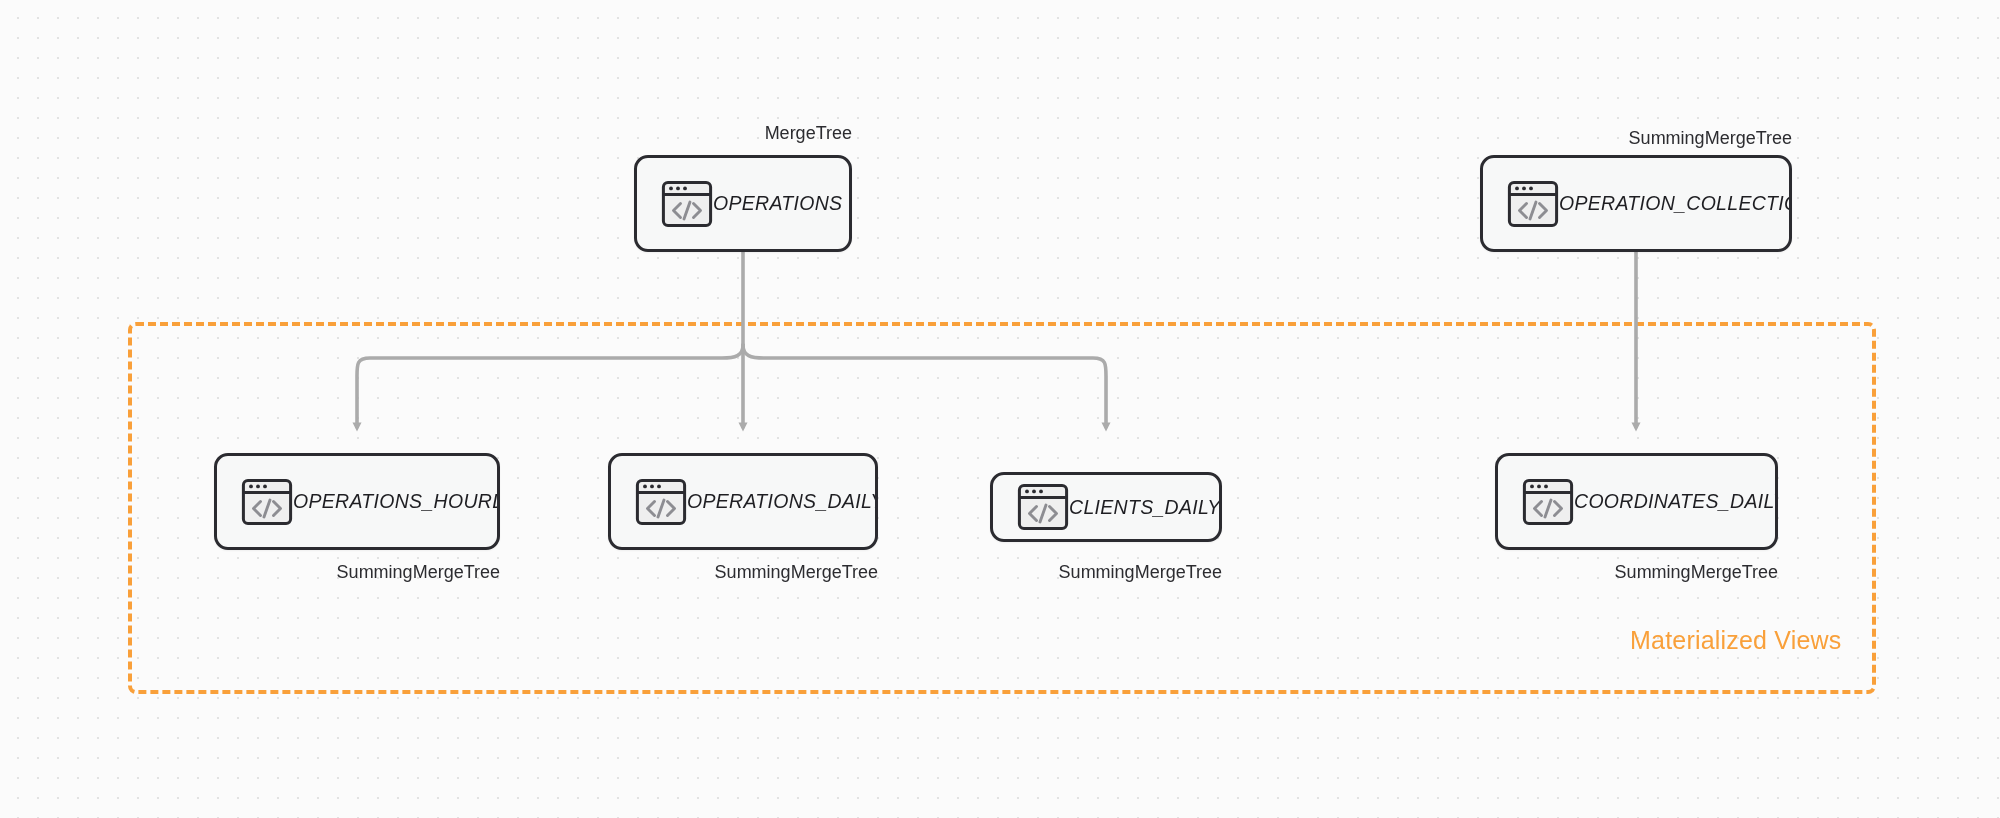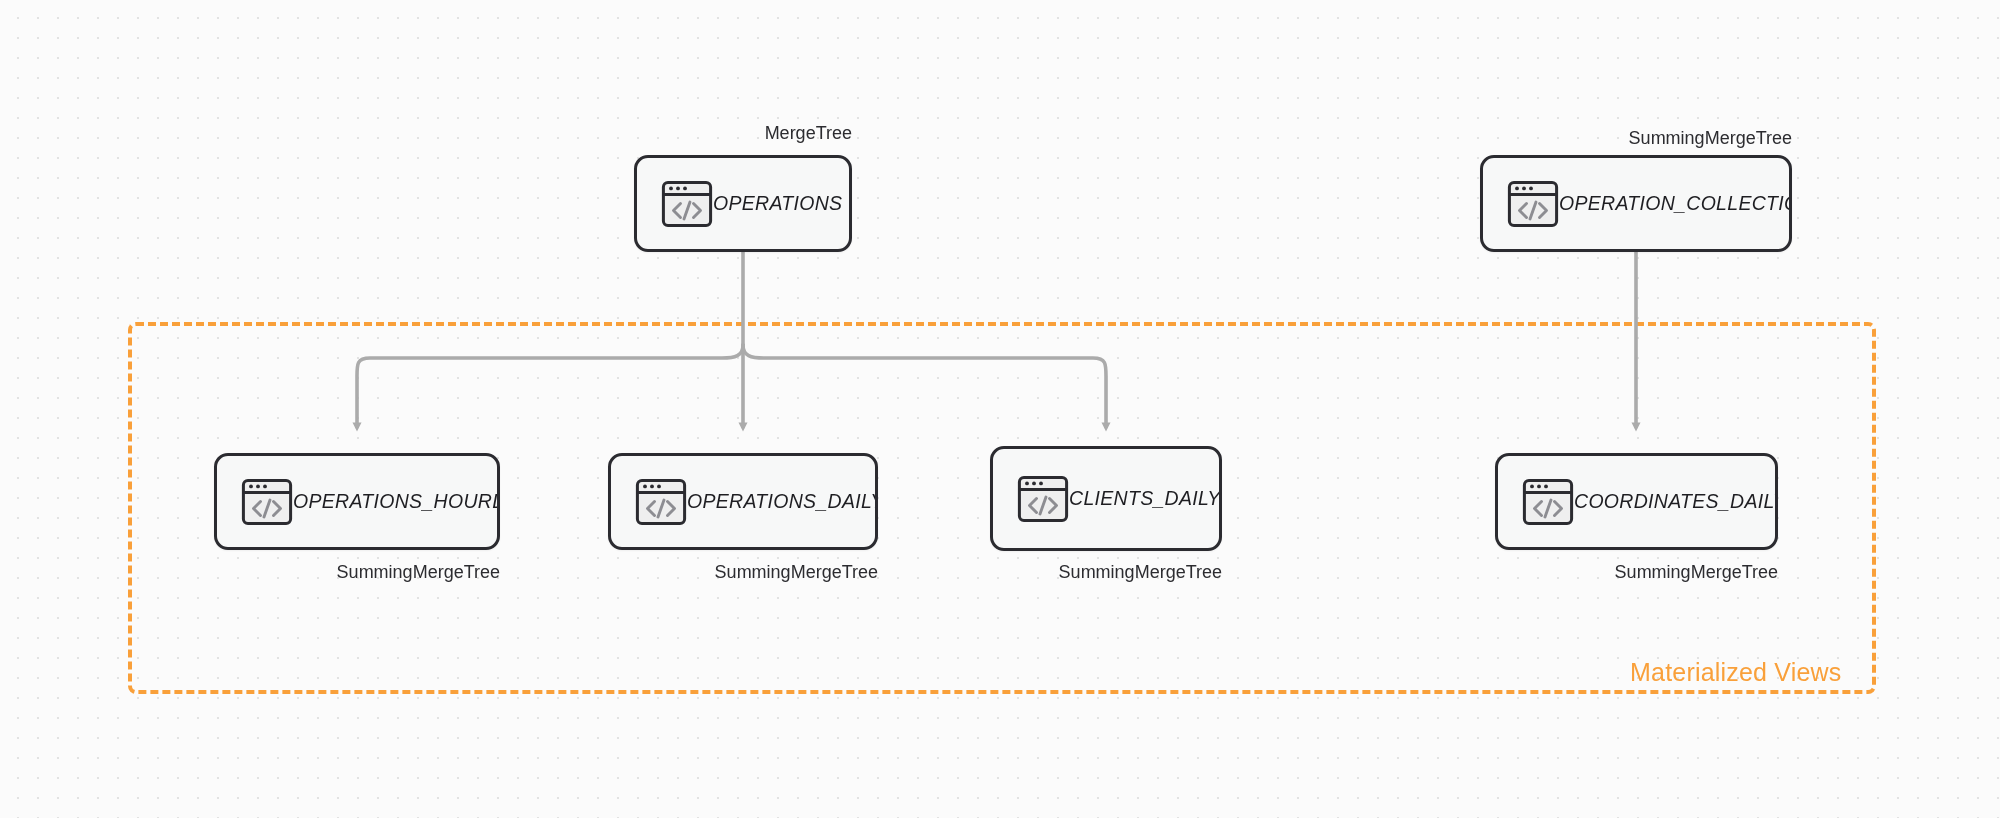--- a/index.html
+++ b/index.html
@@ -31,21 +31,20 @@
     border-radius: 8px;
     box-sizing: border-box;
     background: transparent;
   }
   .mv-label {
     position: absolute;
     color: #f9a03a;
     font-size: 25px;
     letter-spacing: 0.2px;
     white-space: nowrap;
-    margin-top: 32px;
   }
   .node {
     position: absolute;
     box-sizing: border-box;
     border: 3.5px solid #2b2b30;
     border-radius: 14px;
     background: #f7f8f8;
     display: flex;
     align-items: center;
     box-shadow: 0 1px 2px rgba(0,0,0,0.05);
@@ -160,21 +159,21 @@
       <circle cx="24" cy="8.4" r="1.9" fill="#2b2b30"></circle>
       <path d="M19.5,23.5 L12.5,30.5 L19.5,37.5" fill="none" stroke="#8d8d92" stroke-width="2.9" stroke-linecap="round" stroke-linejoin="round"></path>
       <path d="M32.5,23.5 L39.5,30.5 L32.5,37.5" fill="none" stroke="#8d8d92" stroke-width="2.9" stroke-linecap="round" stroke-linejoin="round"></path>
       <path d="M29,22 L23,39" fill="none" stroke="#8d8d92" stroke-width="2.9" stroke-linecap="round"></path>
     </svg>
     <span class="node-label">OPERATIONS_DAILY</span>
   </div>
 
   <div class="engine-caption" style="left:608px; top:562px; width:270px;">SummingMergeTree</div>
 
-  <div class="node" style="left:990px; top:446px; width:232px; height:105px;">
+  <div class="node" style="left:990px; top:472px; width:232px; height:70px;">
     <svg class="node-icon" viewBox="0 0 52 48" xmlns="http://www.w3.org/2000/svg">
       <rect x="2.4" y="2.4" width="47.2" height="43.2" rx="4.5" fill="#efefef" stroke="#2b2b30" stroke-width="3"></rect>
       <path d="M2.4,14.4 H49.6" stroke="#2b2b30" stroke-width="3"></path>
       <circle cx="10" cy="8.4" r="1.9" fill="#2b2b30"></circle>
       <circle cx="17" cy="8.4" r="1.9" fill="#2b2b30"></circle>
       <circle cx="24" cy="8.4" r="1.9" fill="#2b2b30"></circle>
       <path d="M19.5,23.5 L12.5,30.5 L19.5,37.5" fill="none" stroke="#8d8d92" stroke-width="2.9" stroke-linecap="round" stroke-linejoin="round"></path>
       <path d="M32.5,23.5 L39.5,30.5 L32.5,37.5" fill="none" stroke="#8d8d92" stroke-width="2.9" stroke-linecap="round" stroke-linejoin="round"></path>
       <path d="M29,22 L23,39" fill="none" stroke="#8d8d92" stroke-width="2.9" stroke-linecap="round"></path>
     </svg>

